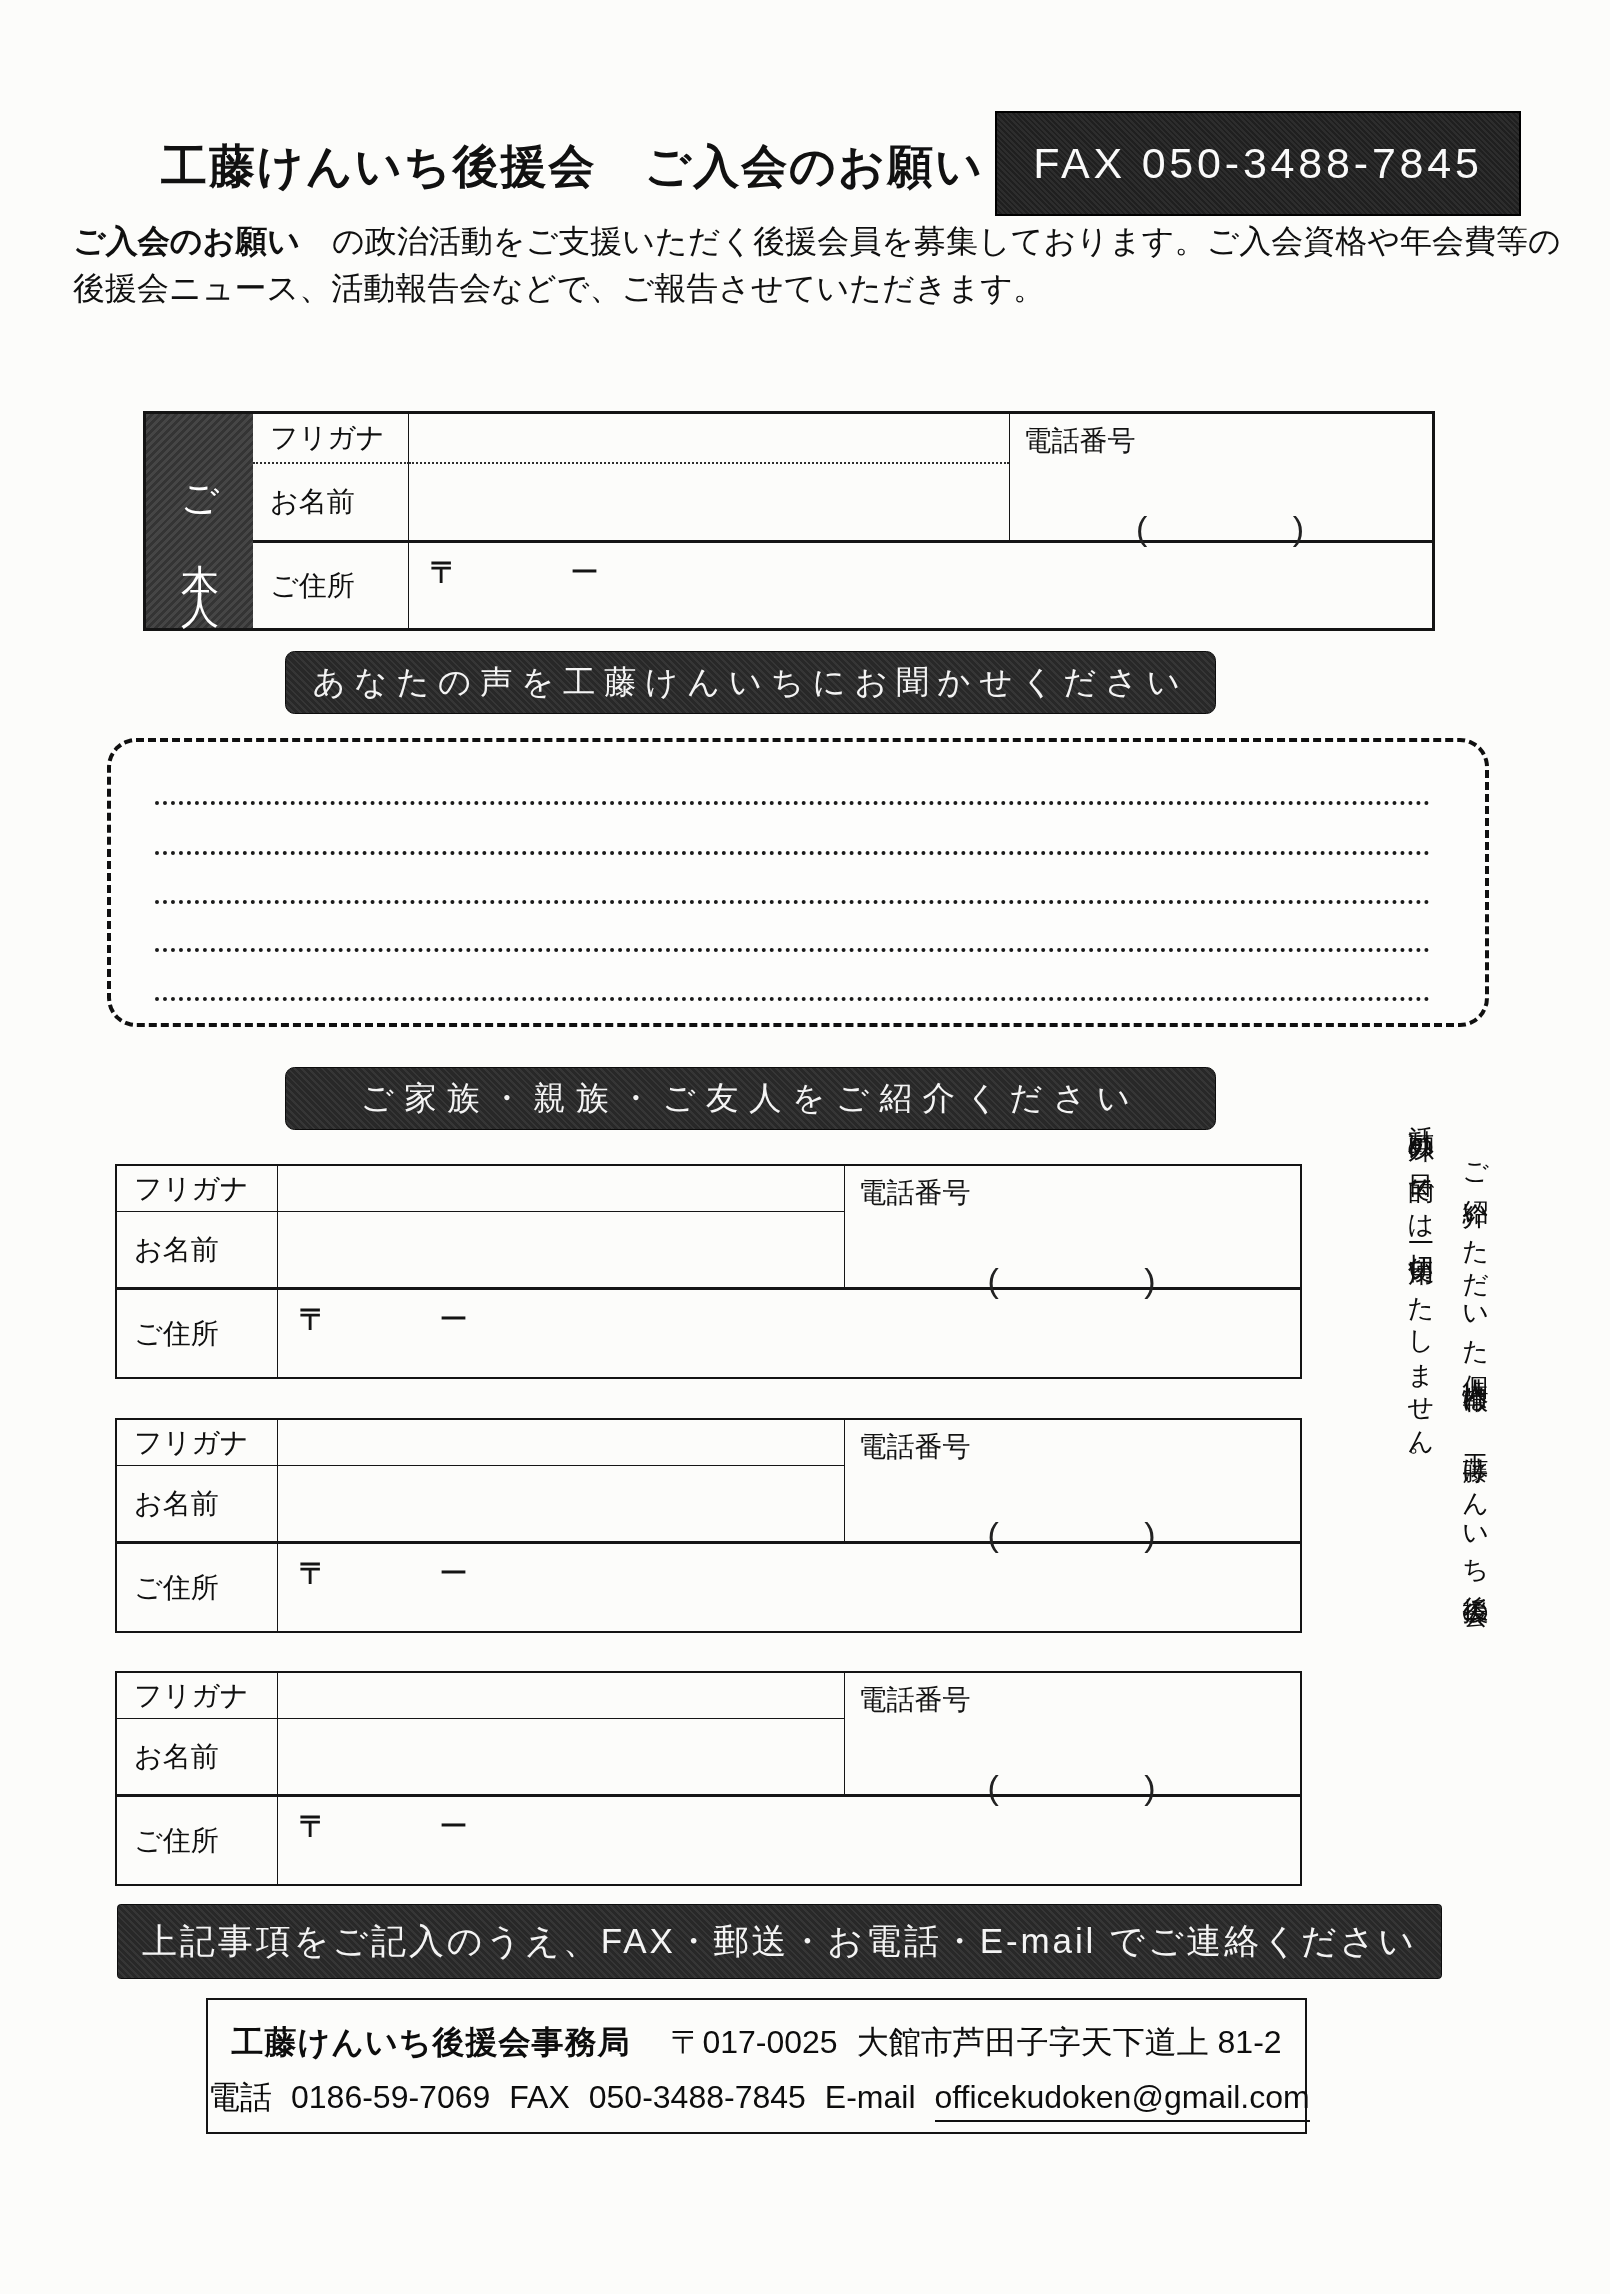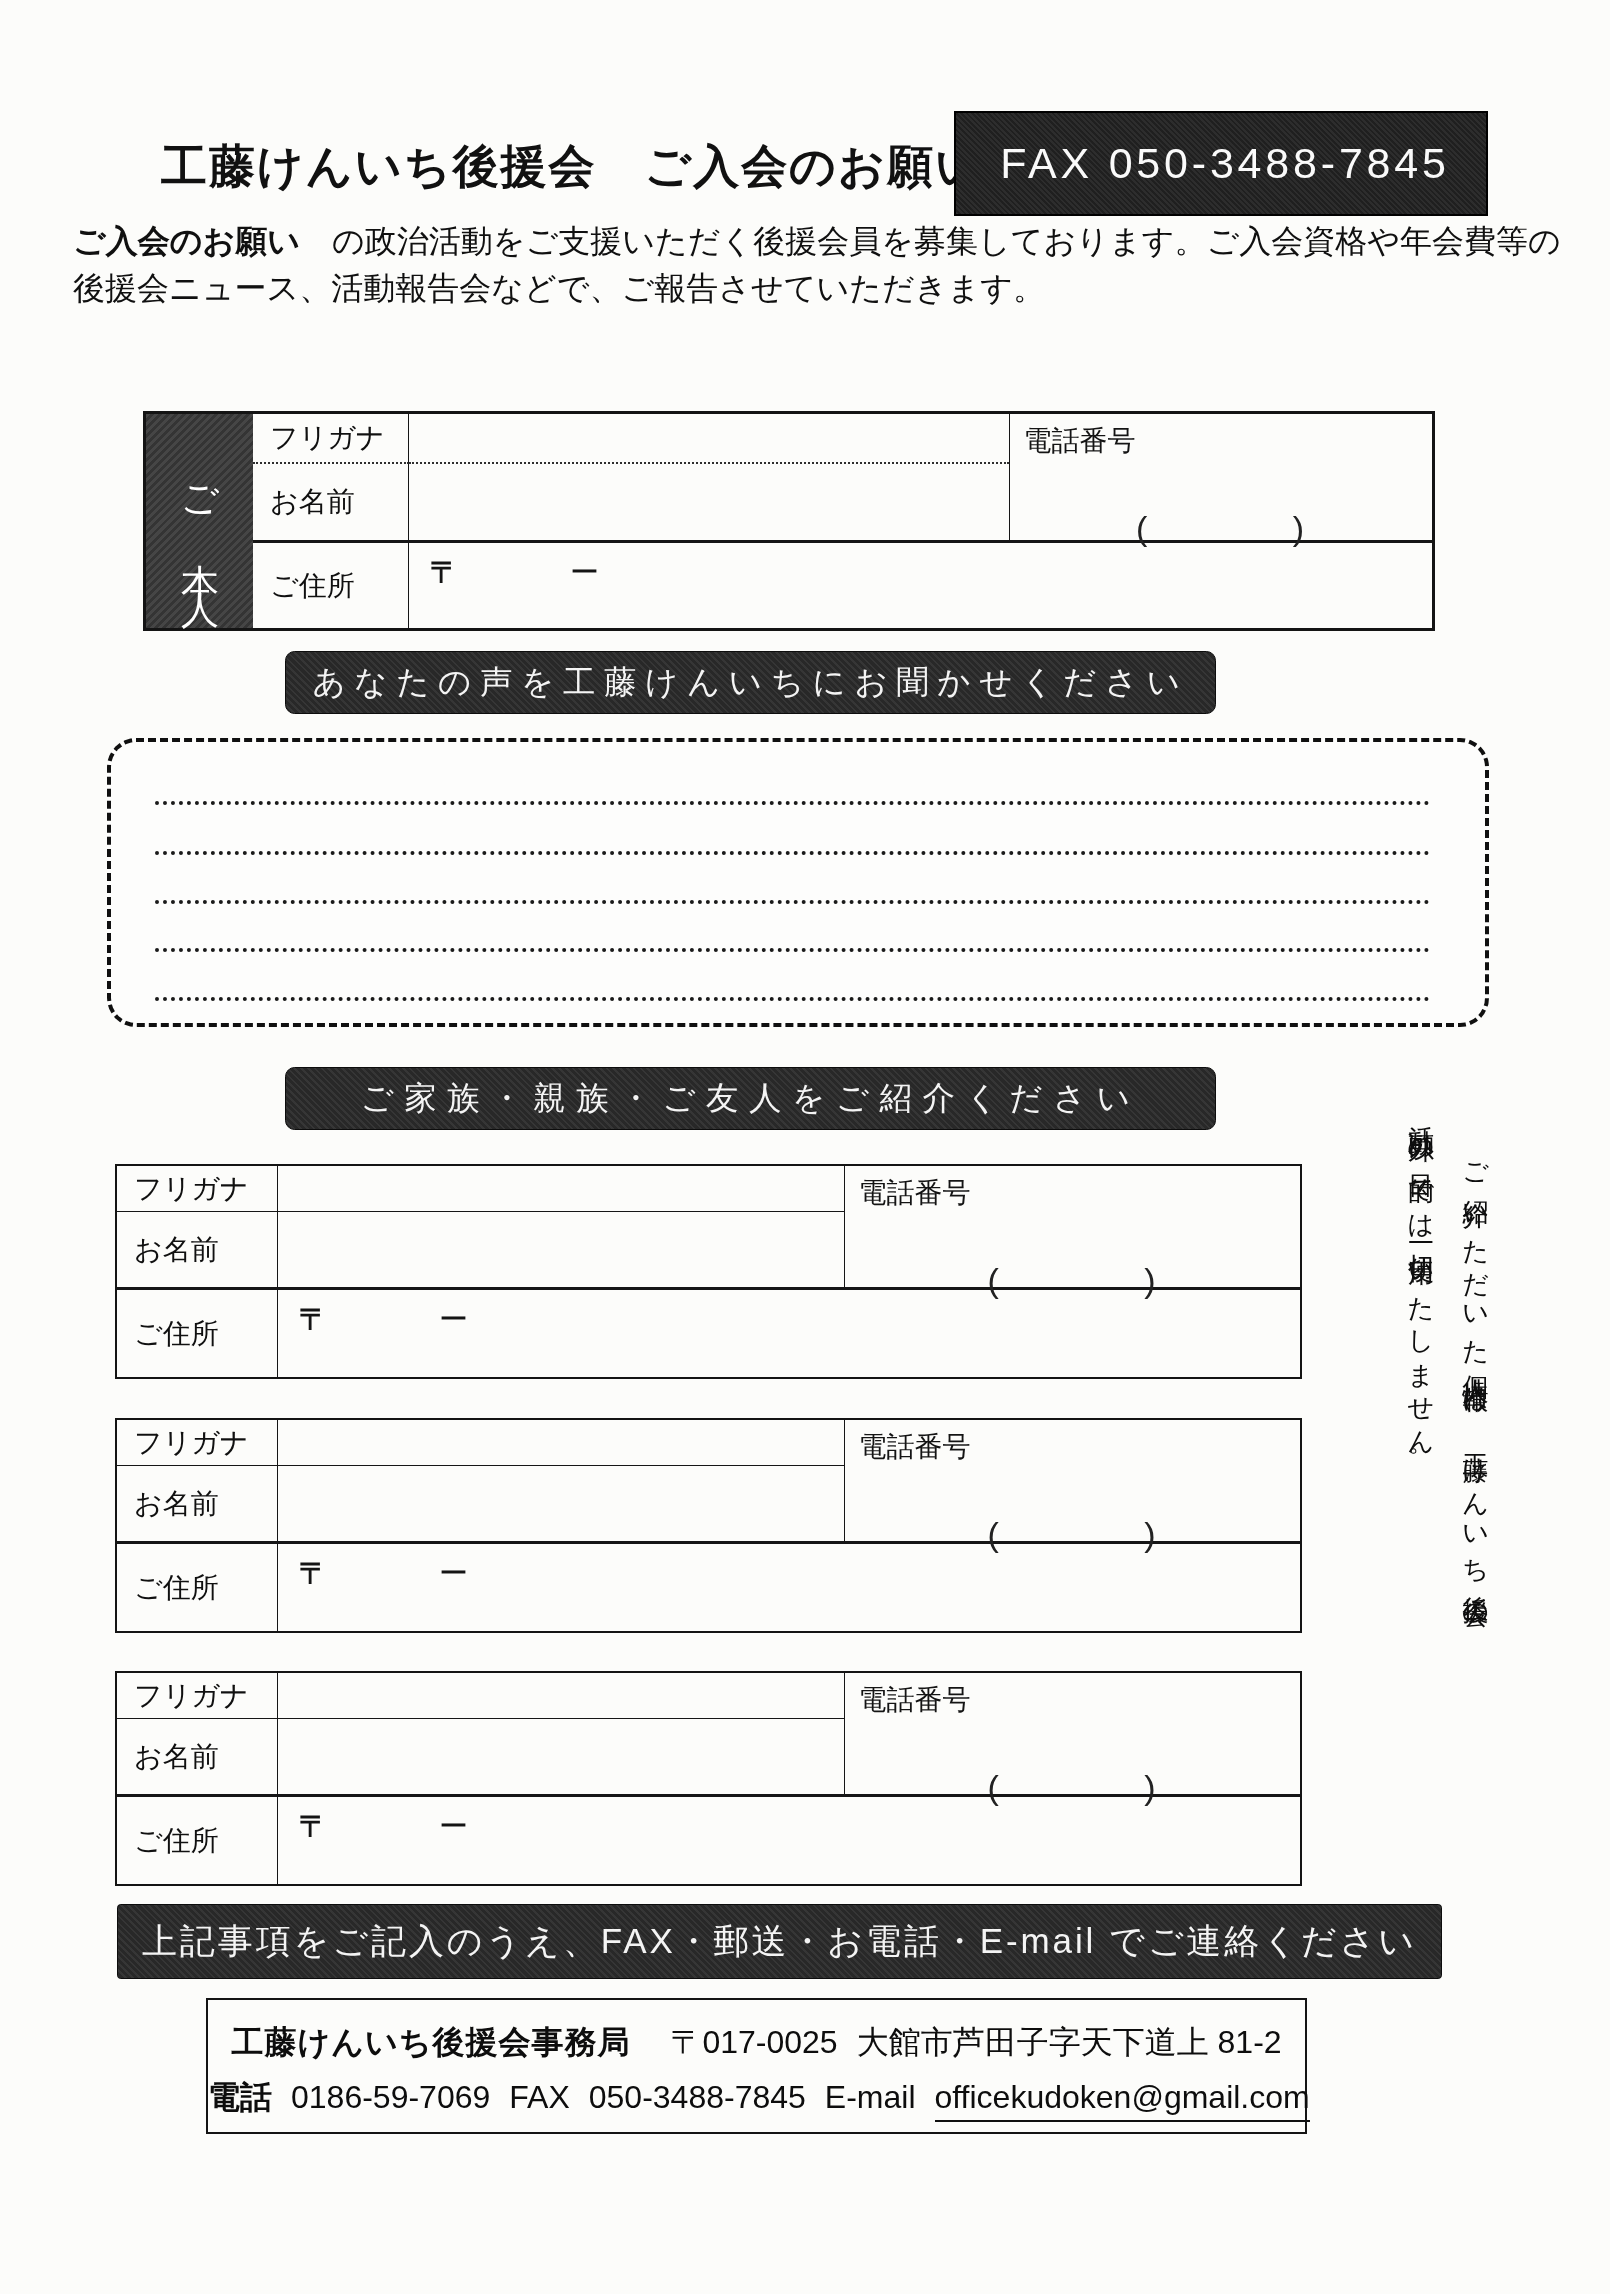--- a/index.html
+++ b/index.html
@@ -12,26 +12,26 @@
     color:#141414;
     overflow:hidden;
   }
   
   .page-title{
     position:absolute;left:161px;top:136px;
     font-size:46px;font-weight:bold;letter-spacing:1.9px;
     color:#111;white-space:nowrap;
   }
   .fax-banner{
-    position:absolute;left:954px;top:111px;width:522px;height:101px;
+    position:absolute;left:995px;top:111px;width:522px;height:101px;
     background:#222;
     background-image:repeating-linear-gradient(45deg,rgba(255,255,255,.05) 0 1.9px,rgba(0,0,0,.08) 1.9px 3.8px);
     border:2.9px solid #000;
     color:#fafafa;display:flex;align-items:center;justify-content:center;
-    font-size:43px;letter-spacing:3.8px;white-space:nowrap;padding-left:8px;
+    font-size:43px;letter-spacing:3.8px;white-space:nowrap;
   }
   
   .intro{
     position:absolute;left:73px;top:218px;width:1420px;
     font-size:32px;line-height:47px;color:#101010;
   }
   .intro .lead{font-weight:bold;}
   .intro-line{white-space:nowrap;}
   
   .cell-label{
@@ -116,21 +116,21 @@
   .footer-line{
     position:absolute;left:0;right:0;text-align:center;
     font-size:32px;white-space:nowrap;color:#0d0d0d;
   }
   .footer-line1{top:21px;}
   .footer-line2{top:76px;}
   .footer-office{font-weight:bold;letter-spacing:1px;margin-top:32px;}
   .footer-sep{display:inline-block;width:40px;}
   .footer-sep-s{display:inline-block;width:19px;}
   .footer-email{border-bottom:2.9px solid #101010;padding-bottom:5px;}
-  .b{font-weight:bold;}
+  .b{font-weight:normal;}
 </style>
 </head>
 <body>
 
 <div class="page">
 
   <div class="page-title">工藤けんいち後援会　ご入会のお願い</div>
   <div class="fax-banner">FAX  050-3488-7845</div>
 
   <div class="intro">

